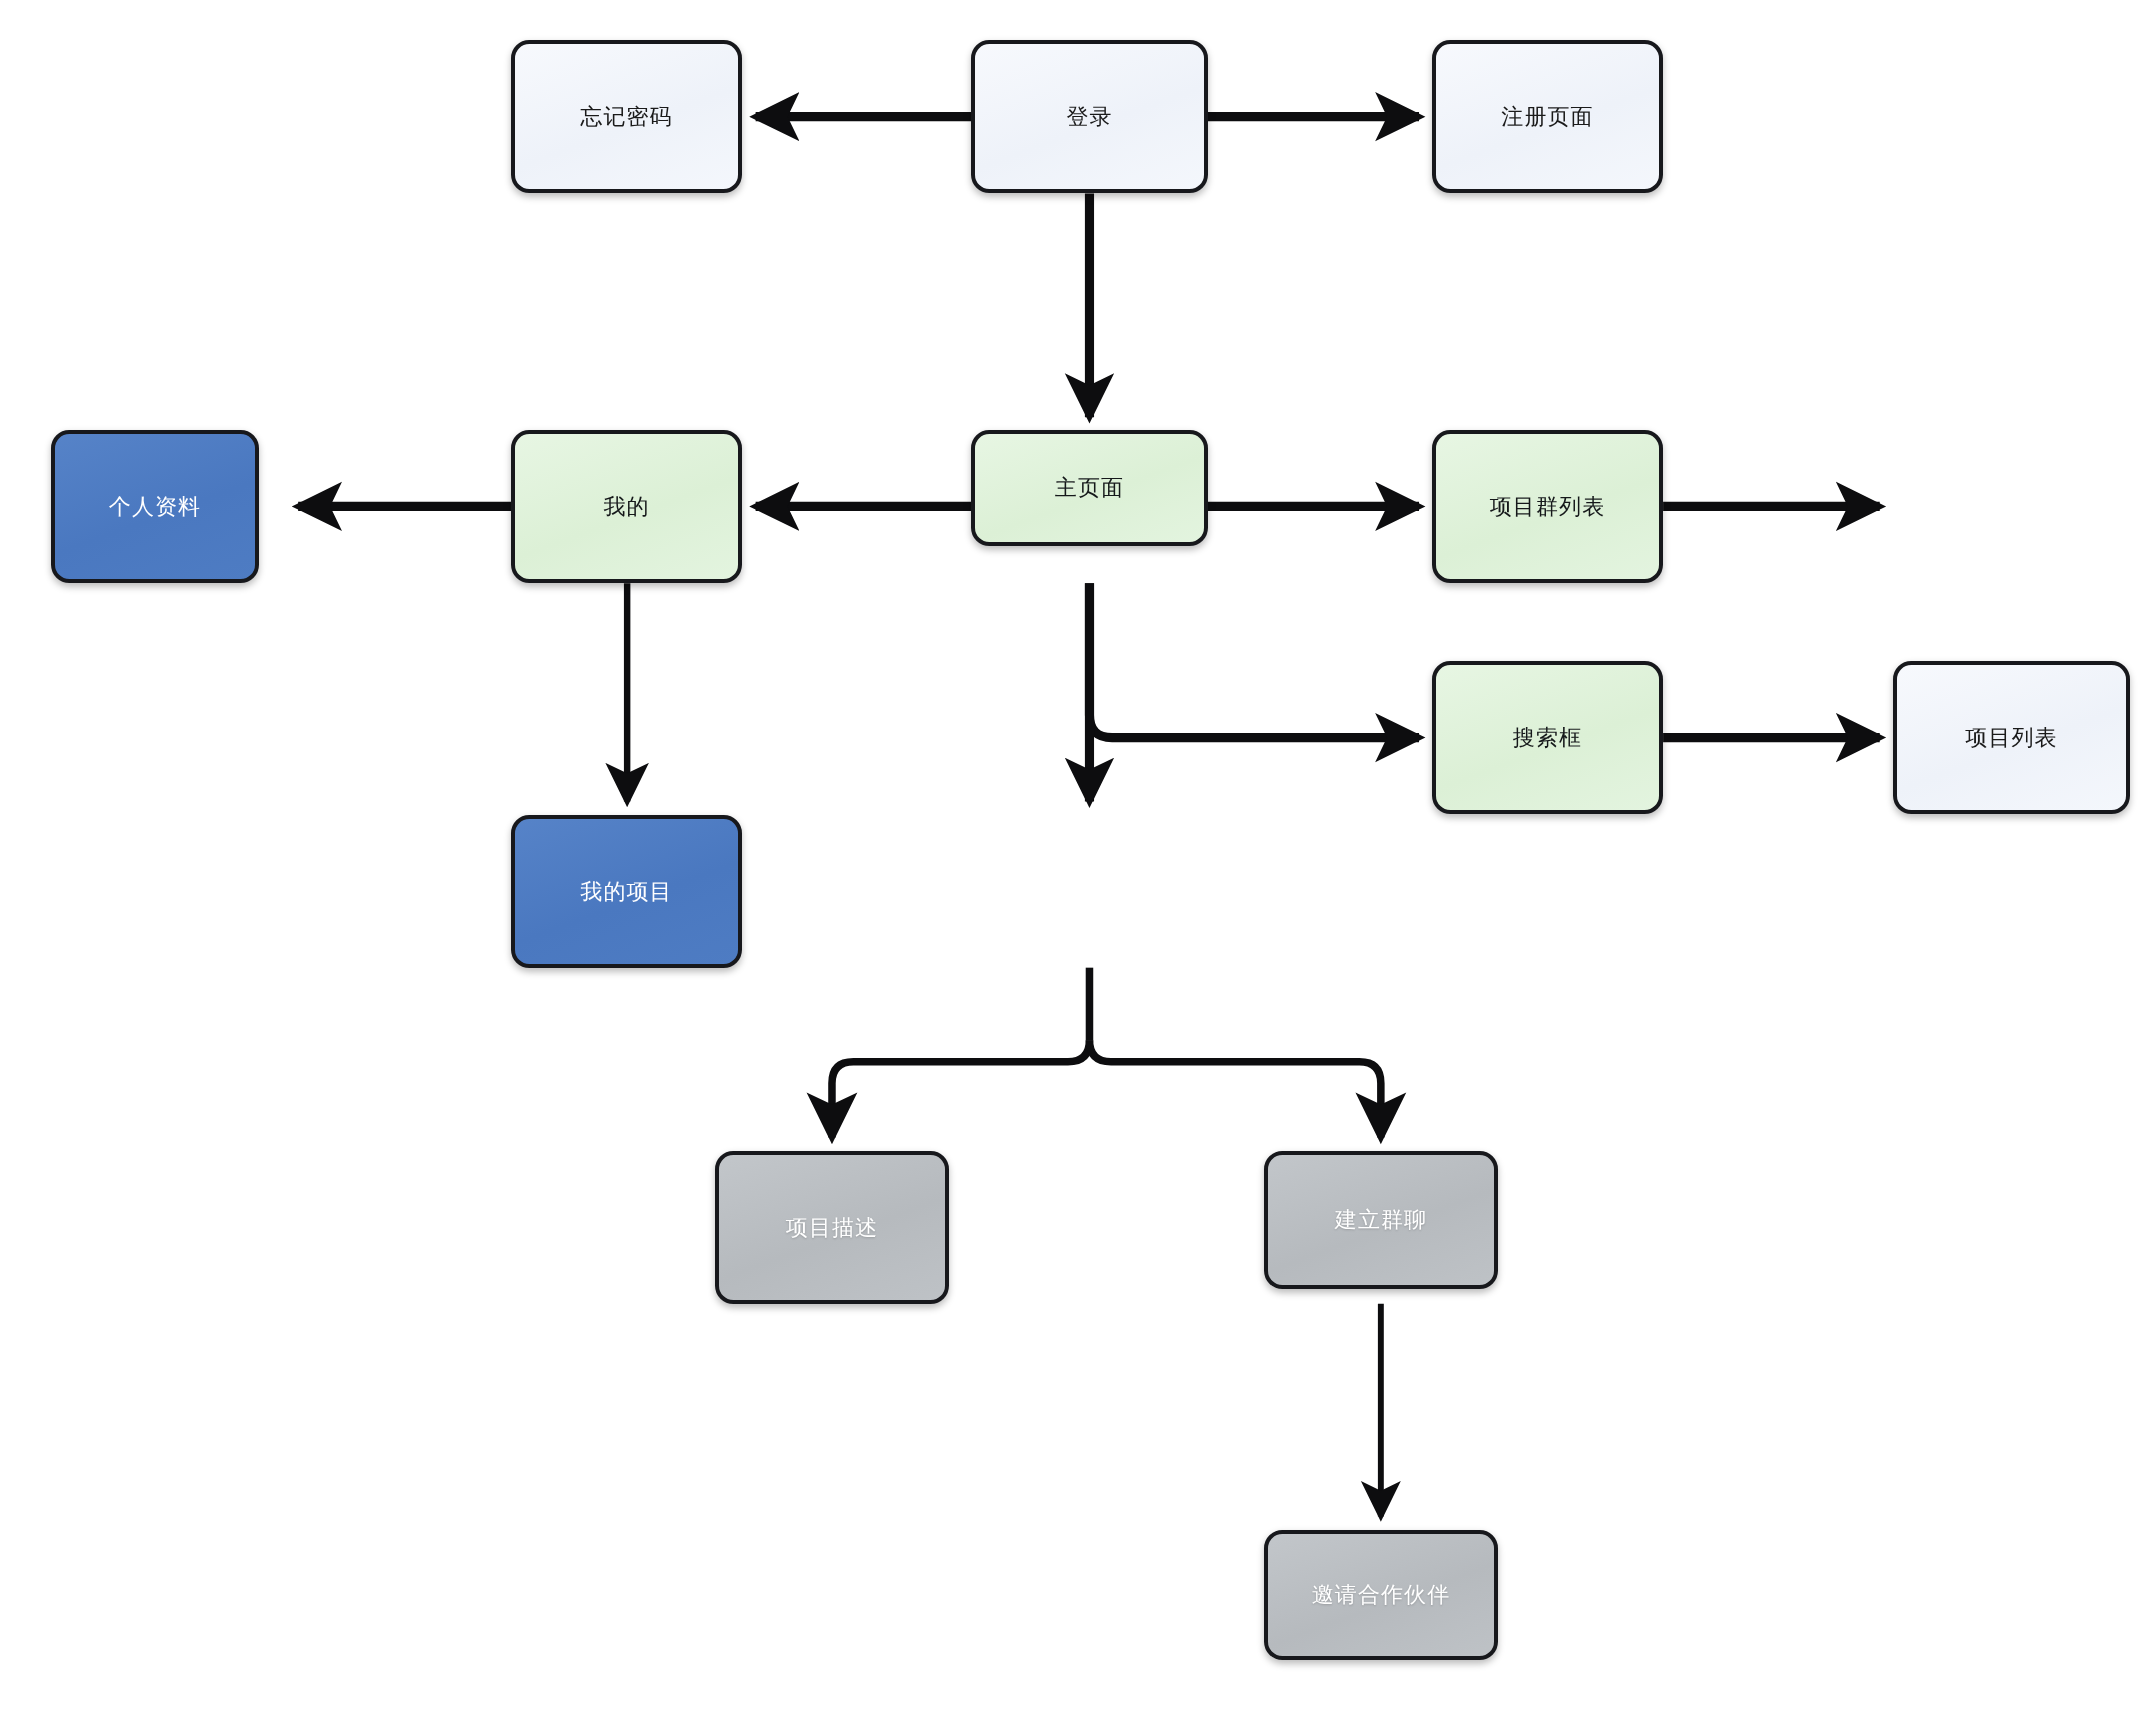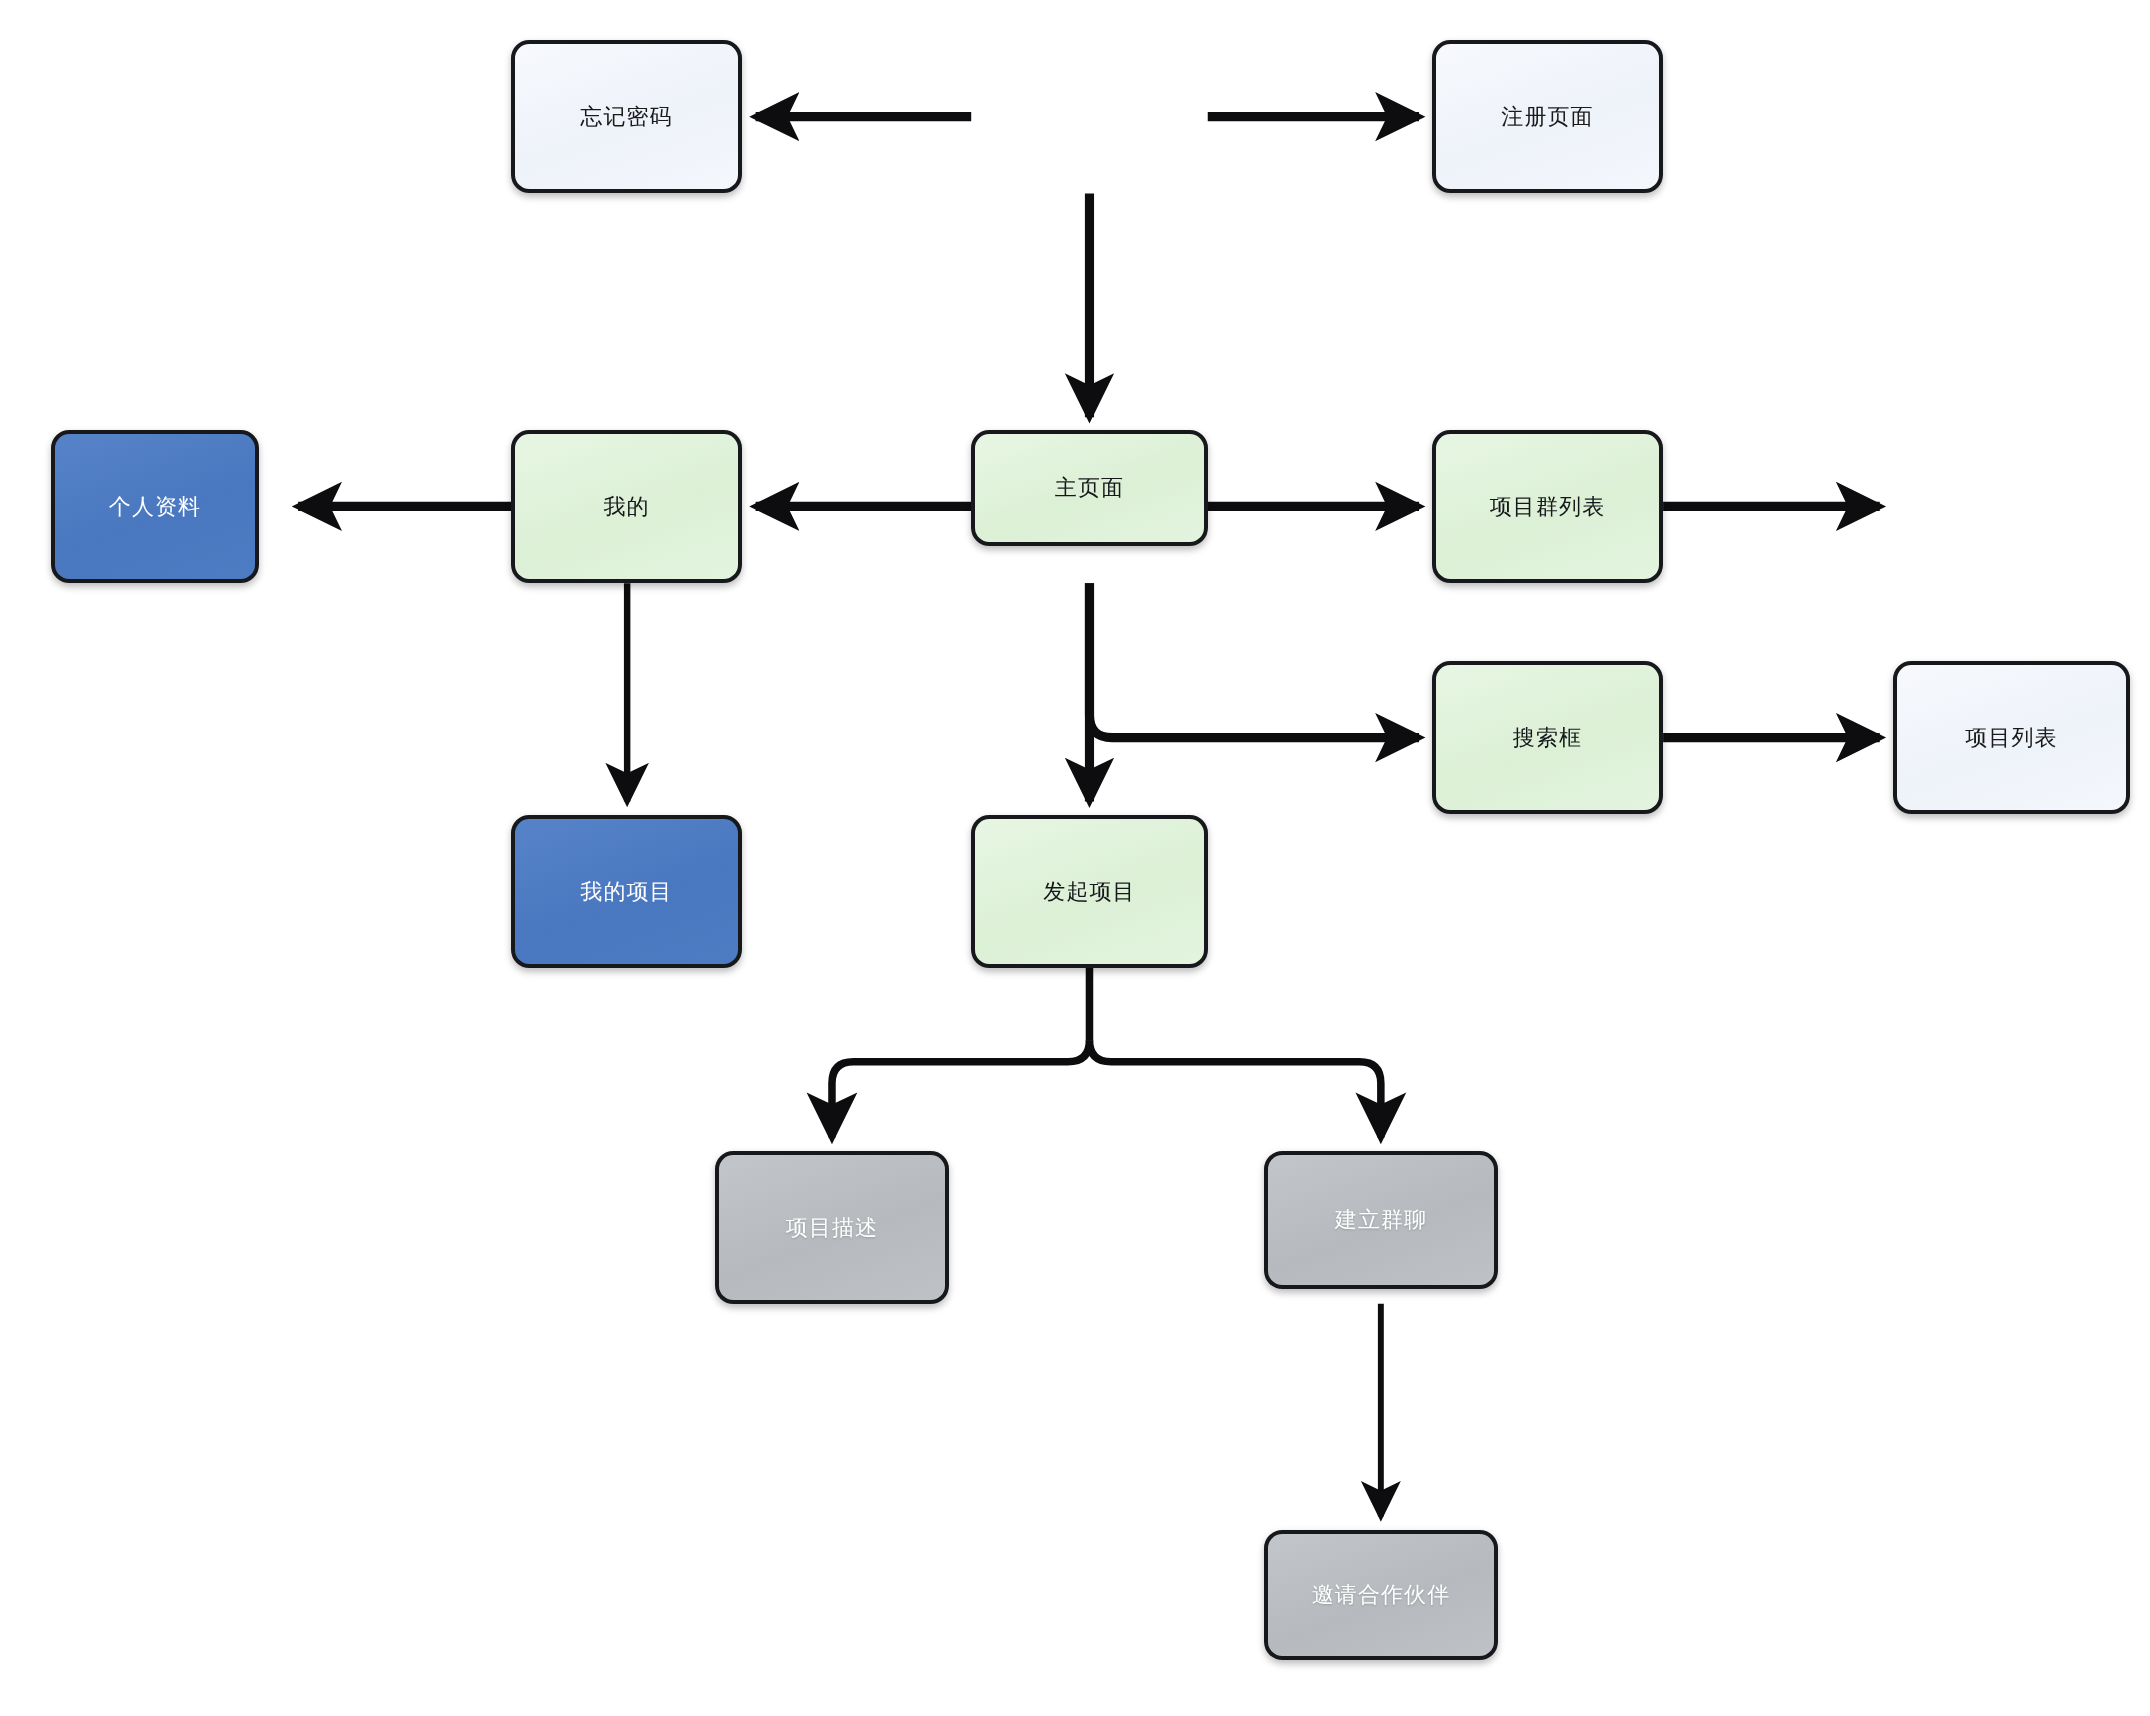--- a/index.html
+++ b/index.html
@@ -111,20 +111,23 @@
 
       <path d="M 2568 2425 L 2568 2821" stroke-width="11" marker-end="url(#arrowThin)"></path>
 
     </g>
   </svg>
 
   <div class="node pale" style="left:511px; top:40px; width:231px; height:153px;">
     <span class="label">忘记密码</span>
   </div>
 
+  <div class="node pale" style="left:971px; top:40px; width:237px; height:153px;">
+    <span class="label">登录</span>
+  </div>
 
   <div class="node pale" style="left:1432px; top:40px; width:231px; height:153px;">
     <span class="label">注册页面</span>
   </div>
 
   <div class="node blue" style="left:43px; top:430px; width:208px; height:153px;margin-left:8px;">
     <span class="label">个人资料</span>
   </div>
 
   <div class="node green" style="left:511px; top:430px; width:231px; height:153px;">
@@ -145,23 +148,20 @@
   </div>
 
   <div class="node pale" style="left:1893px; top:661px; width:237px; height:153px;">
     <span class="label">项目列表</span>
   </div>
 
   <div class="node blue" style="left:511px; top:815px; width:231px; height:153px;">
     <span class="label">我的项目</span>
   </div>
 
-  <div class="node green" style="left:971px; top:815px; width:237px; height:153px;">
-    <span class="label">发起项目</span>
-  </div>
 
   <div class="node gray" style="left:715px; top:1151px; width:234px; height:153px;">
     <span class="label">项目描述</span>
   </div>
 
   <div class="node gray" style="left:1264px; top:1151px; width:234px; height:138px;">
     <span class="label">建立群聊</span>
   </div>
 
   <div class="node gray" style="left:1264px; top:1530px; width:234px; height:130px;">

